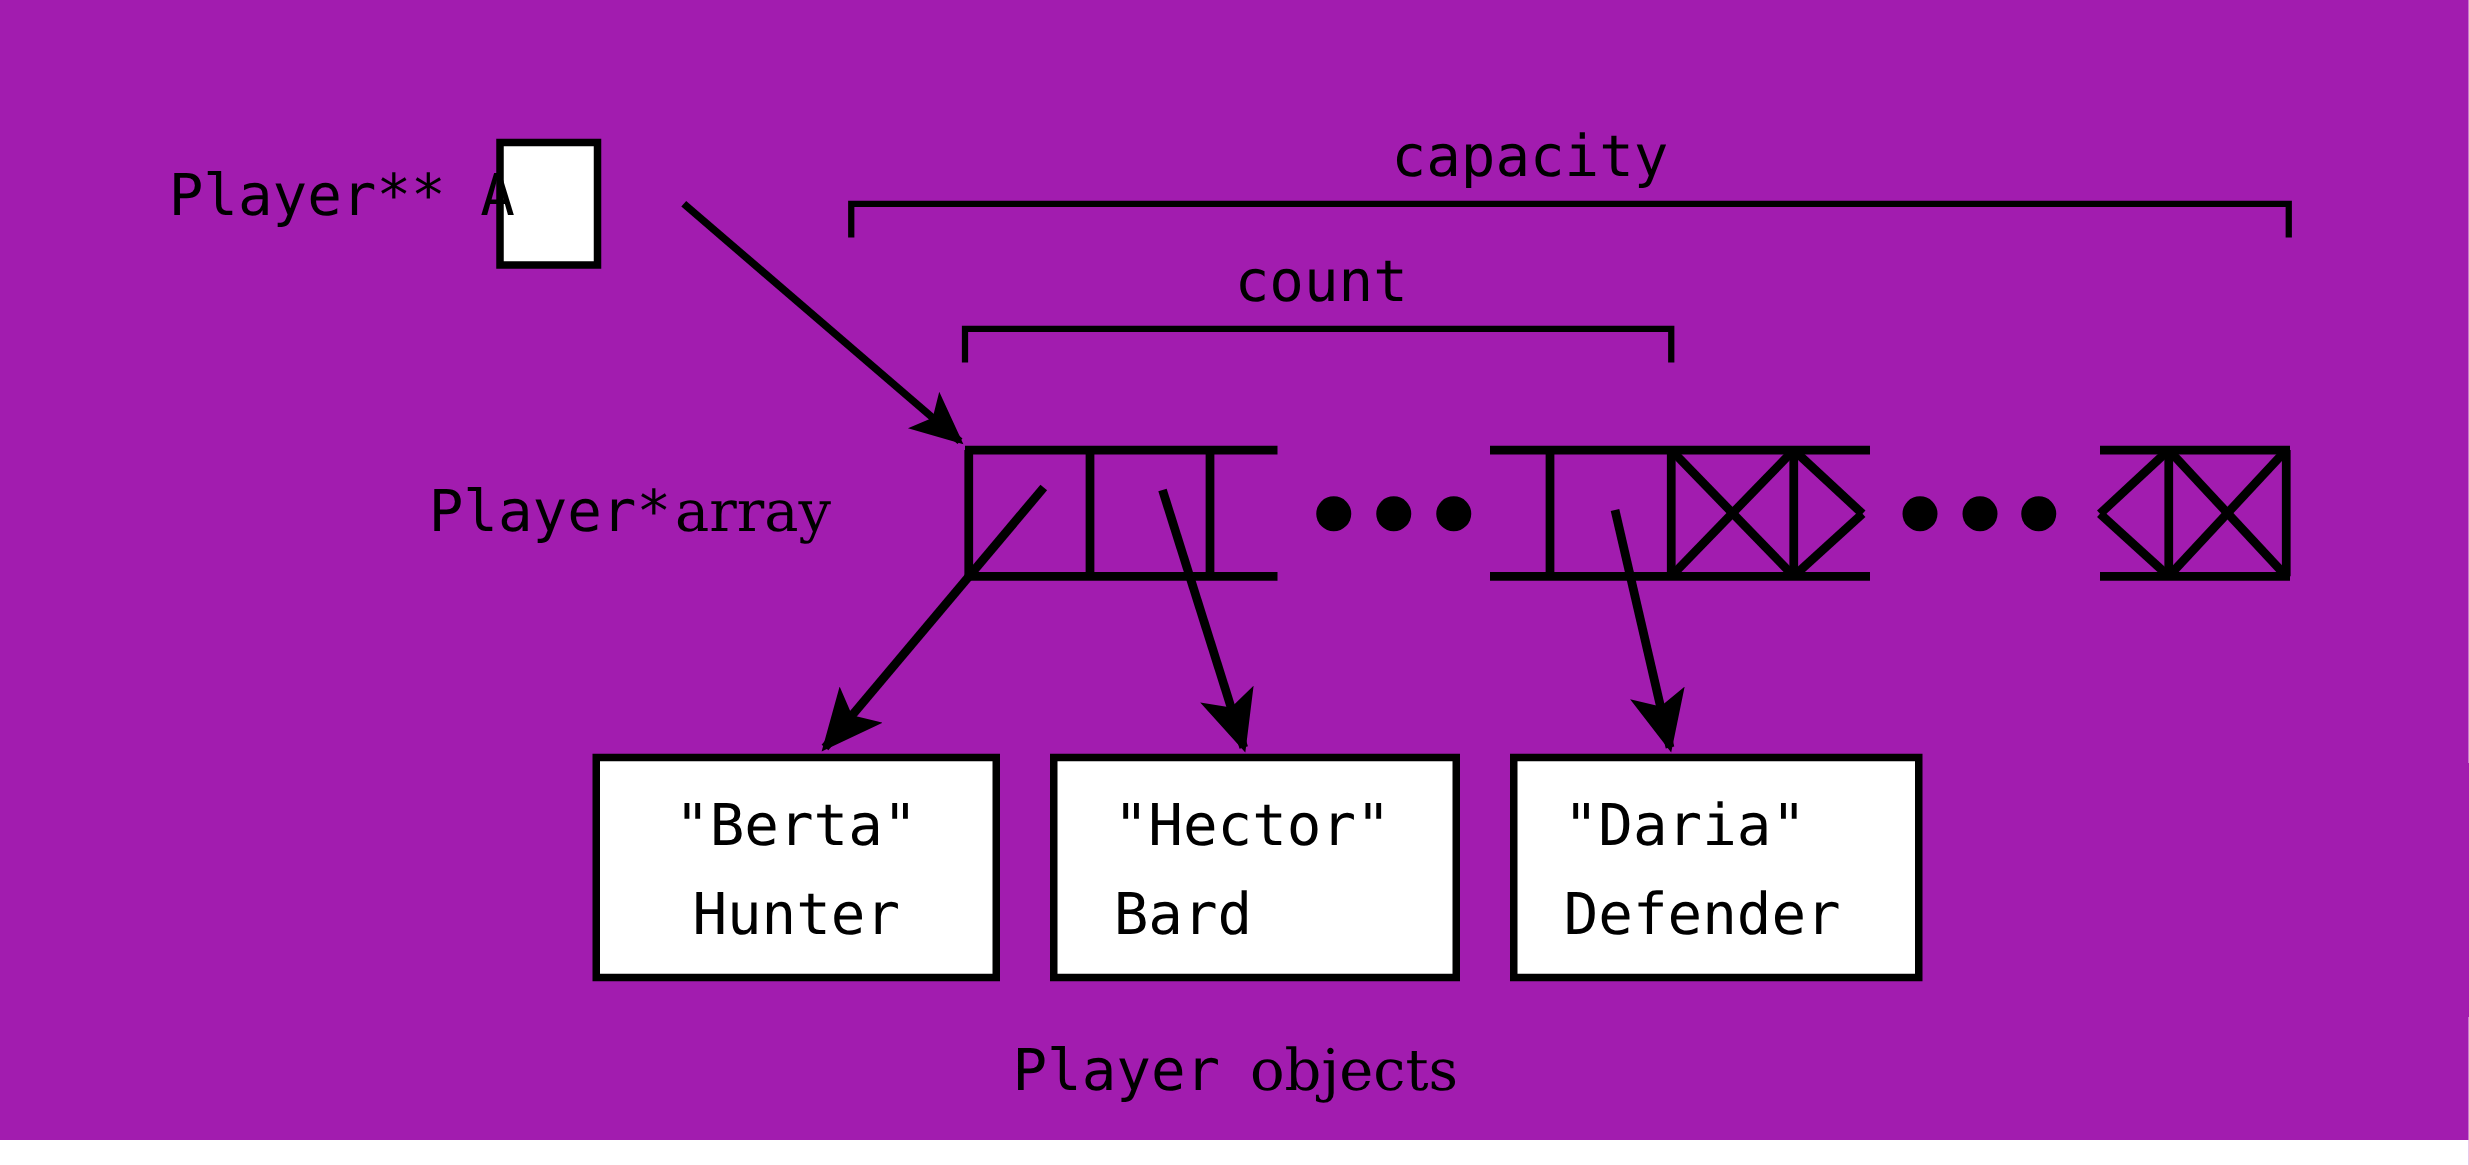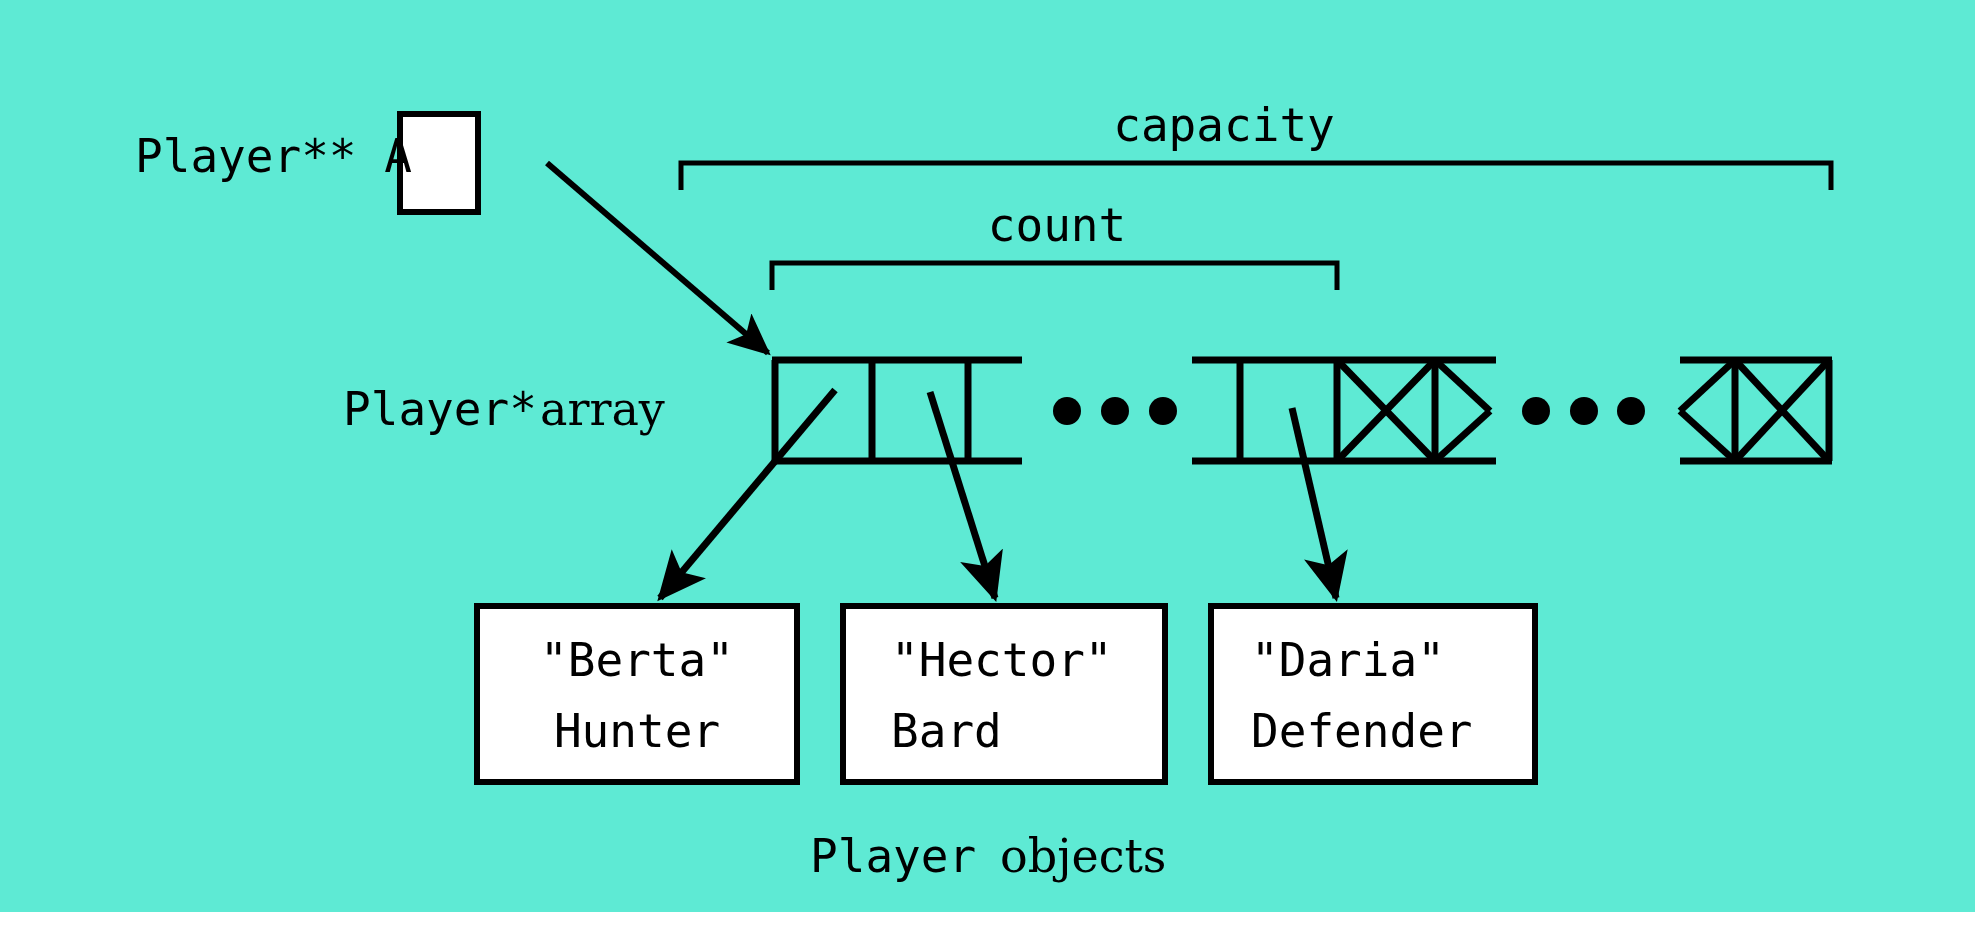--- a/index.html
+++ b/index.html
@@ -4,21 +4,21 @@
 <style>
   html, body {
     margin: 0;
     padding: 0;
     background: #ffffff;
   }
   #stage {
     position: relative;
     width: 1975px;
     height: 912px;
-    background: #5eead4;
+    background: #a21caf;
     overflow: hidden;
     font-family: "DejaVu Sans Mono", monospace;
   }
   #stage svg {
     position: absolute;
     top: 0;
     left: 0;
     width: 1975px;
     height: 932px;
   }

